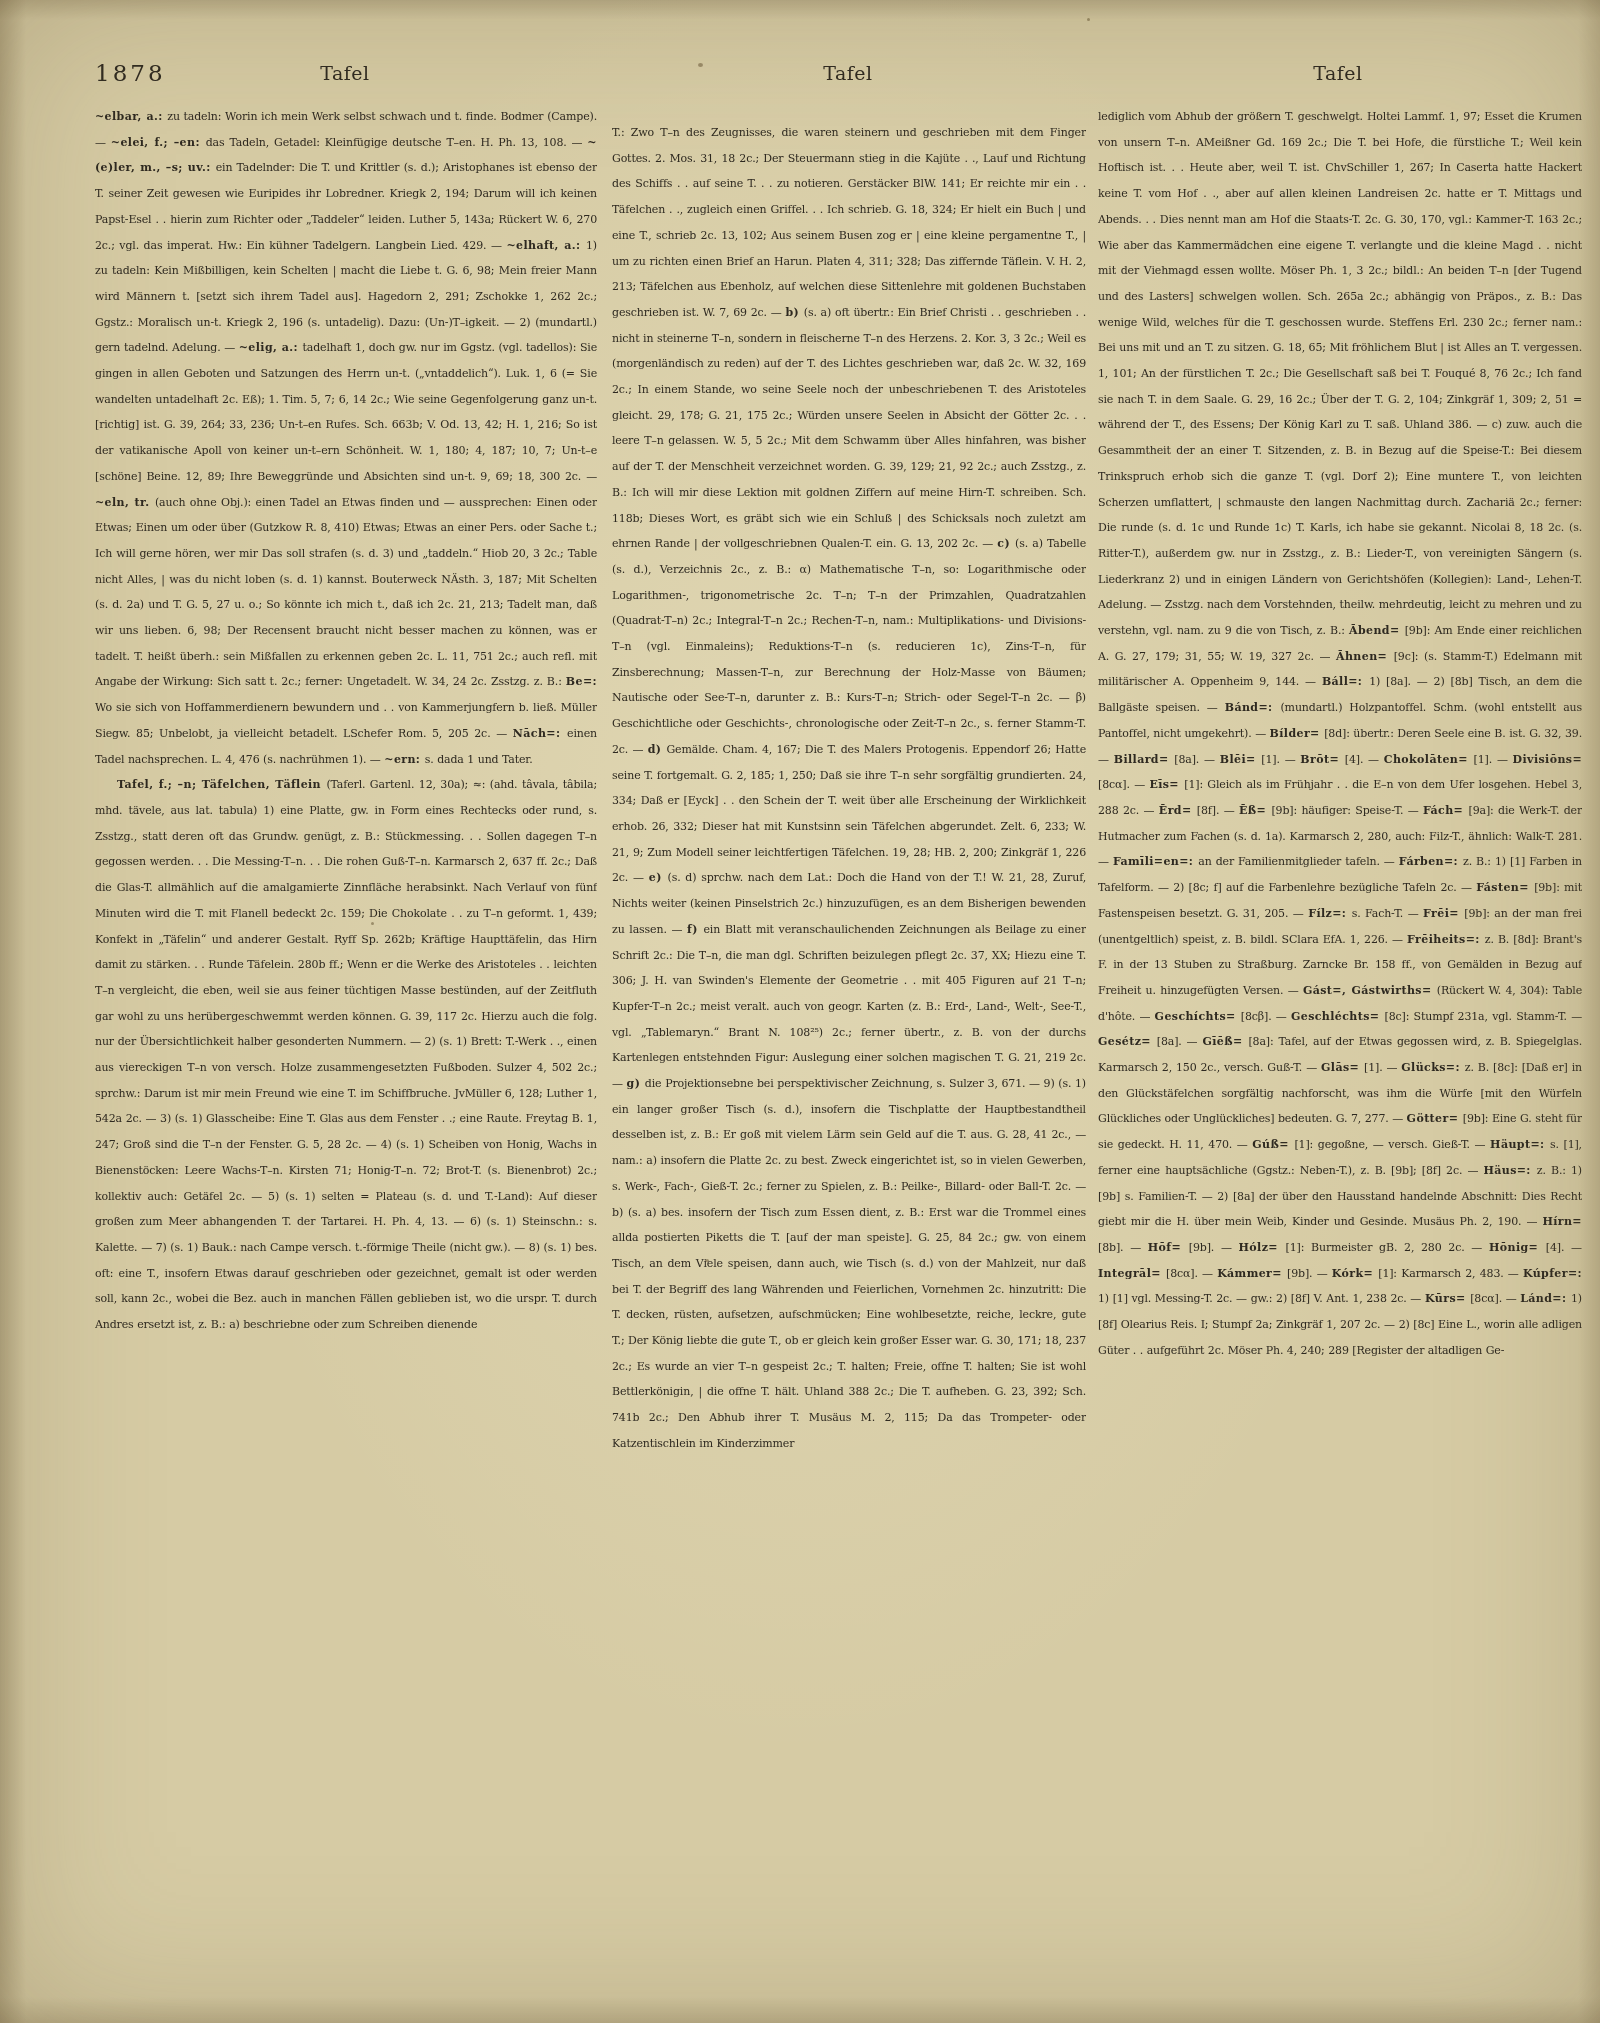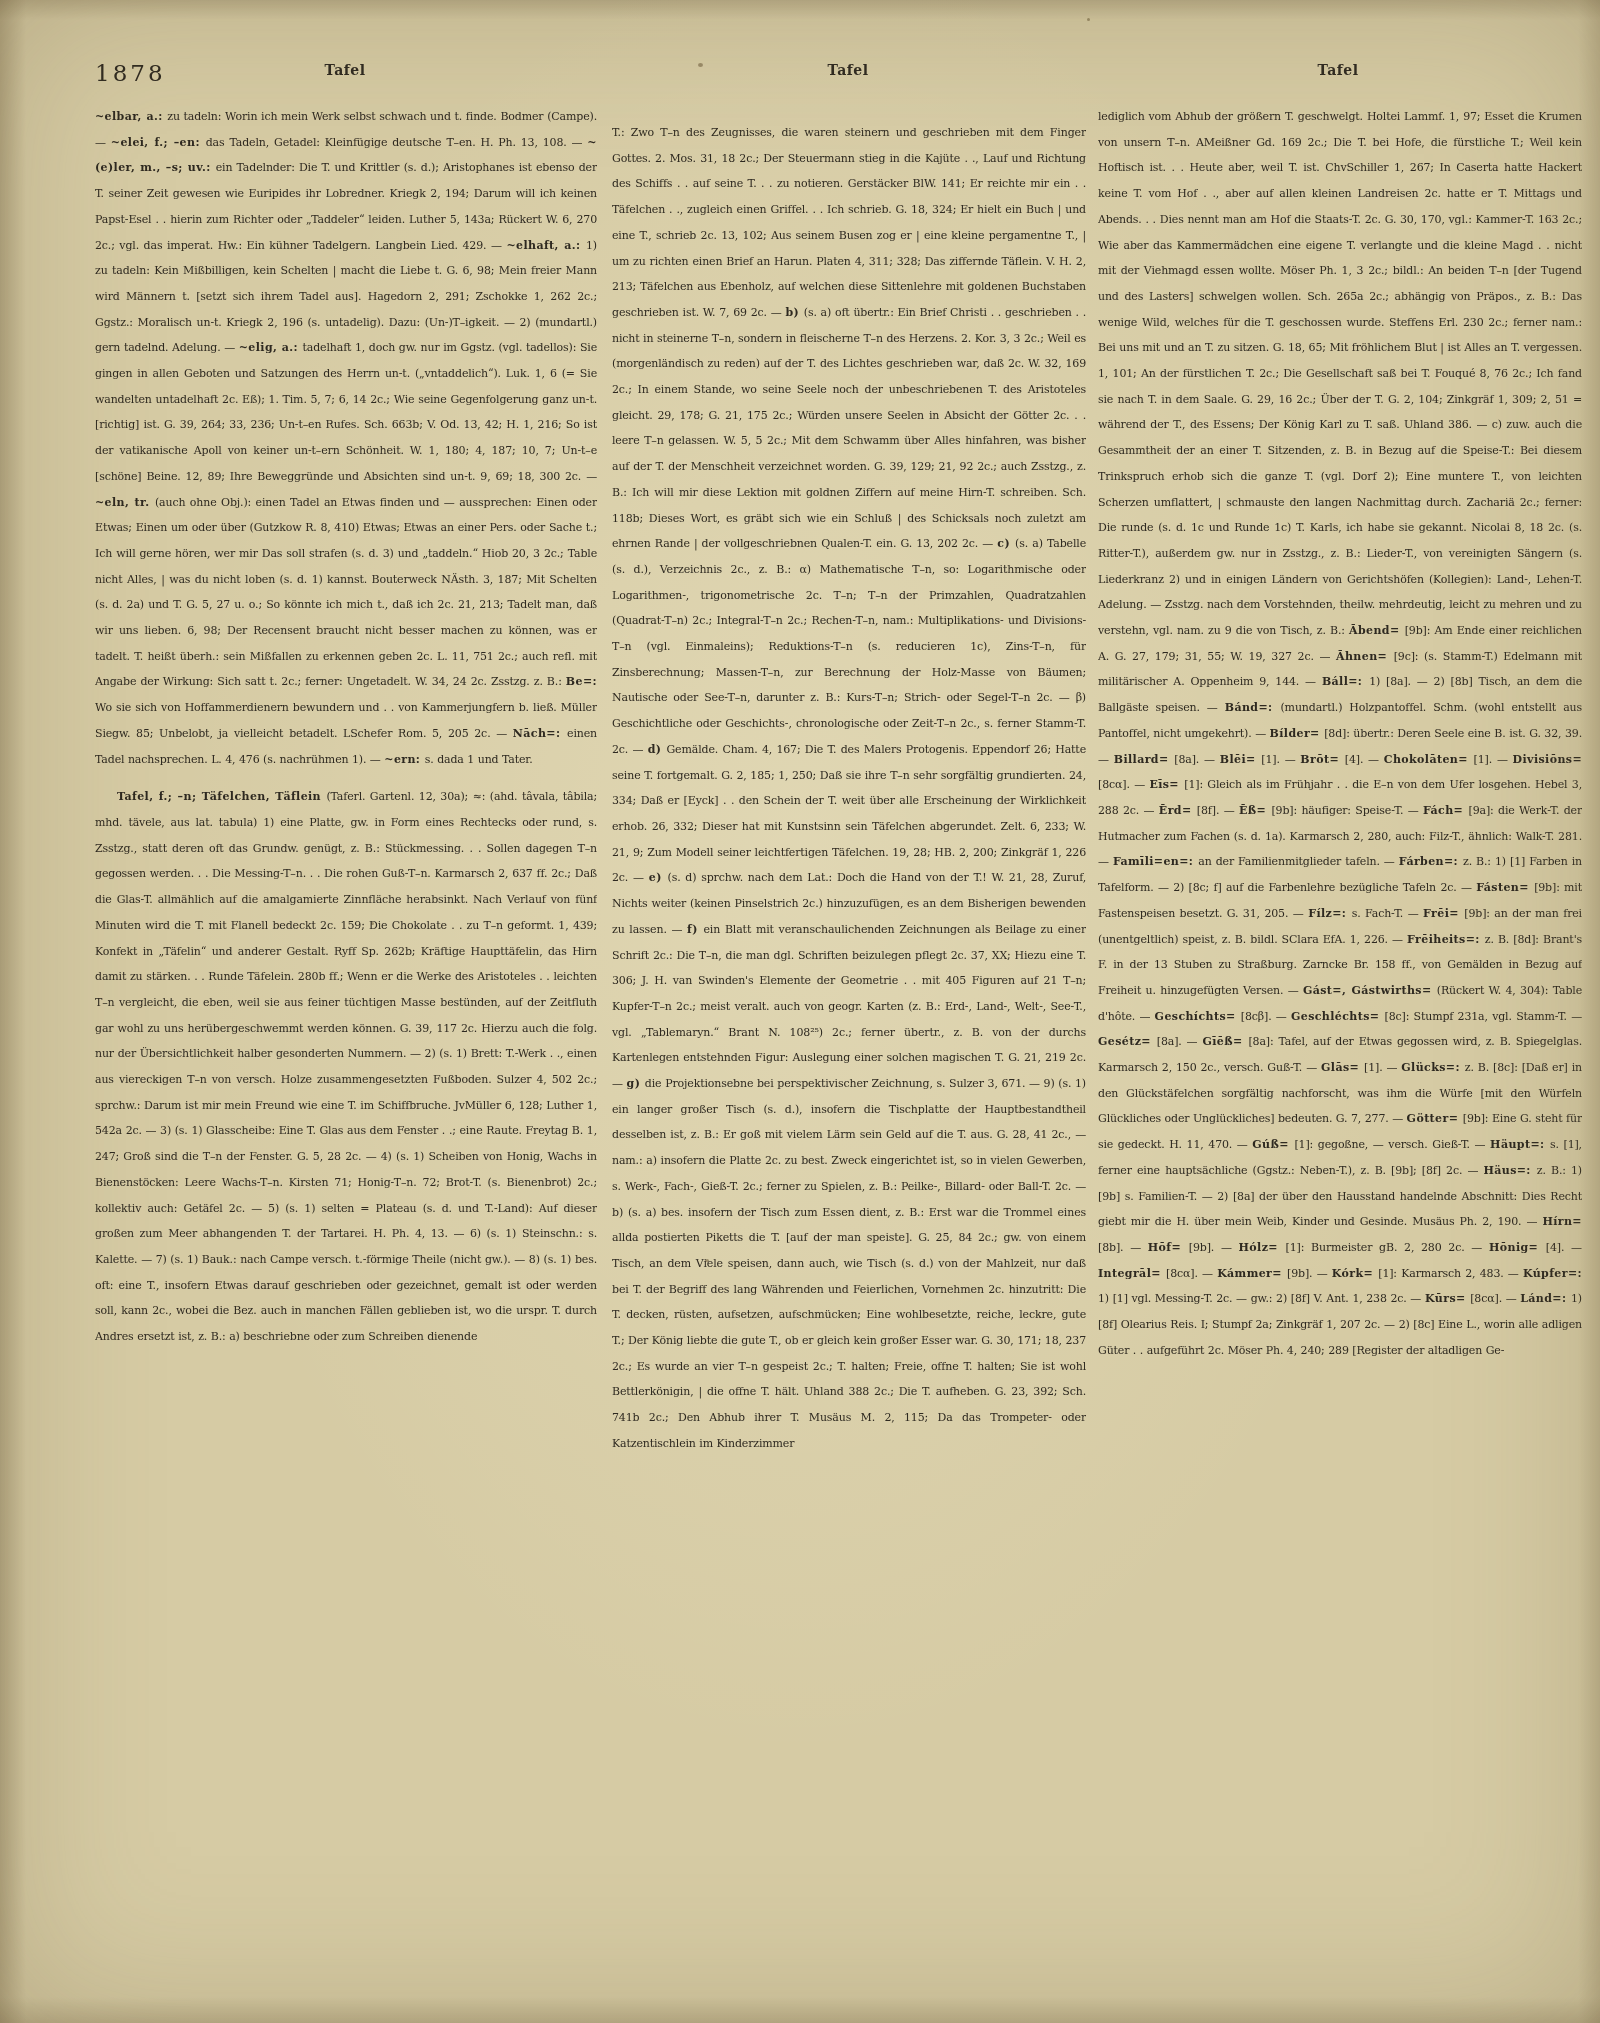--- a/index.html
+++ b/index.html
@@ -20,36 +20,36 @@
   .page::after{
     content:"";position:absolute;inset:0;pointer-events:none;
     box-shadow:inset 0 0 160px rgba(110,92,55,.30);
   }
   .pageno{
     position:absolute;left:95px;top:60px;
     font-size:23px;letter-spacing:3px;color:#2e2920;
   }
   .runhead{
     position:absolute;top:62px;transform:translateX(-50%);
-    font-size:14px;font-weight:bold;letter-spacing:.5px;color:#2e2920;
+    font-size:19px;font-weight:normal;letter-spacing:.5px;color:#2e2920;
   }
   .rh1{left:345px;} .rh2{left:848px;} .rh3{left:1338px;}
   .col{
     position:absolute;top:104px;
     text-align:justify;
     font-size:11px;line-height:25.7px;letter-spacing:-0.15px;
     max-height:1870px;overflow:hidden;
     -webkit-hyphens:auto;hyphens:auto;
     word-spacing:.2px;
   }
   .col1{left:95px;width:502px;}
   .col2{left:612px;width:474px;margin-top:16px;}
   .col3{left:1098px;width:484px;}
   .para{margin:0;}
-  .para.indent{text-indent:22px;margin-top:12px;}
+  .para.indent{text-indent:22px;}
   .seg-b{font-weight:bold;letter-spacing:.4px;}
   .speck{position:absolute;border-radius:50%;background:rgba(96,78,44,.5);filter:blur(.5px);}
   .sp1{width:5px;height:4px;left:698px;top:63px;}
   .sp2{width:3px;height:3px;left:1087px;top:18px;}
   .sp3{width:4px;height:3px;left:705px;top:1259px;}
   .sp4{width:3px;height:3px;left:371px;top:922px;}
 </style>
 </head>
 <body>
 

